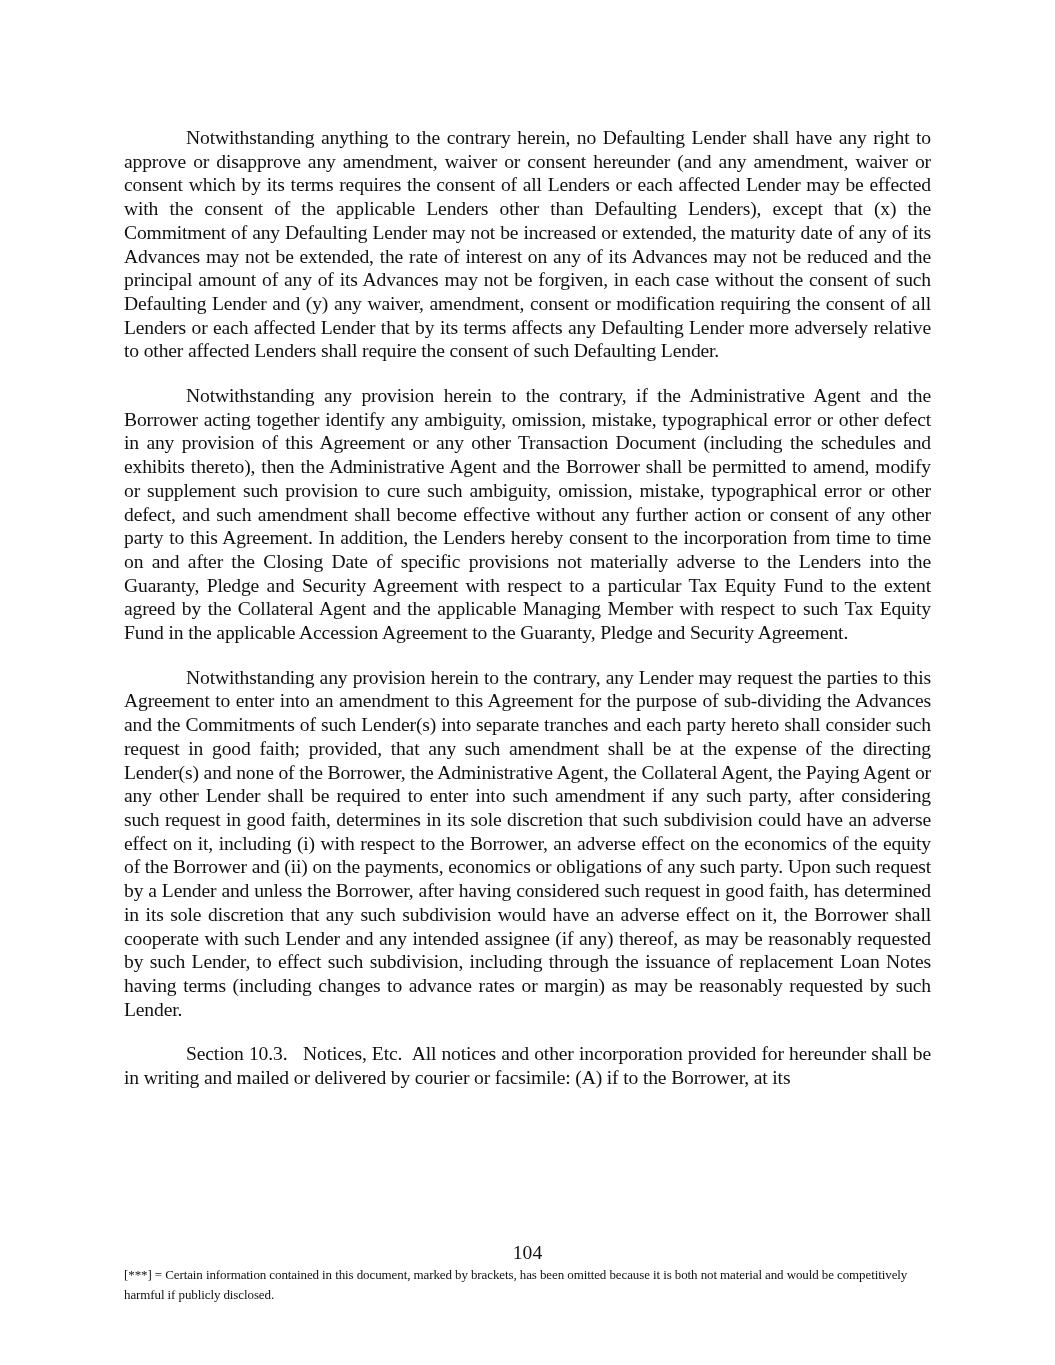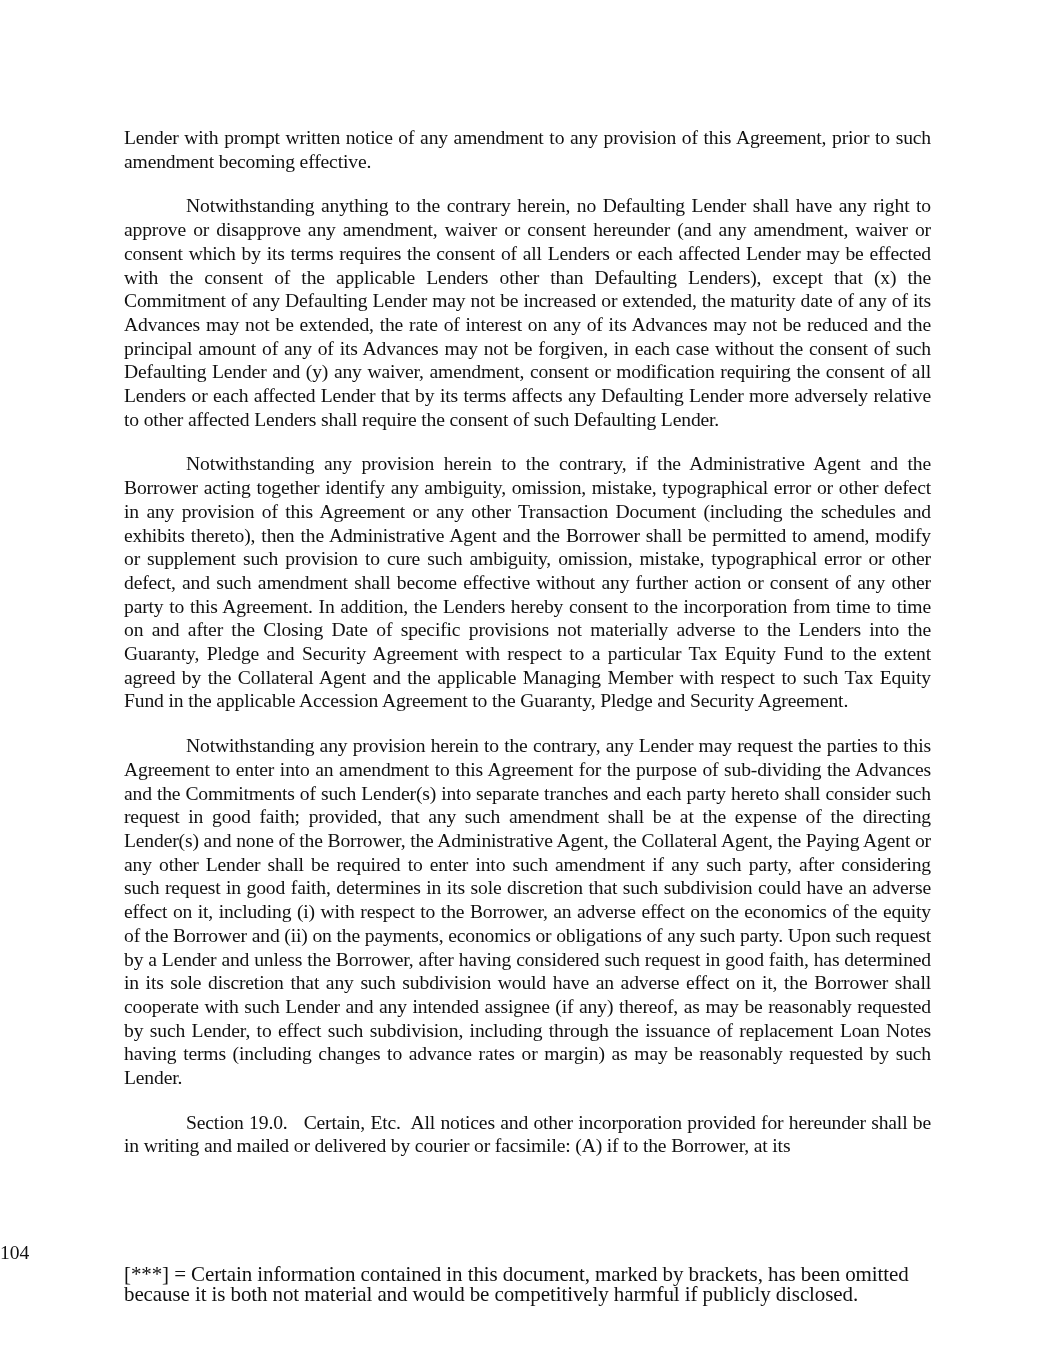--- a/index.html
+++ b/index.html
@@ -28,43 +28,43 @@
       margin: 0 0 21px 0;
       letter-spacing: -0.15px;
     }
     .indent { text-indent: 62px; }
     .italic { }
     .page-number {
       position: absolute;
       left: 0;
       width: 1055px;
       top: 1241px;
+      text-align: center;
       font-size: 19.6px;
       line-height: 24px;
     }
     .footnote {
       position: absolute;
       left: 124px;
       top: 1265px;
       width: 807px;
-      font-size: 21px;
+      font-size: 13px;
       line-height: 19.5px;
       letter-spacing: -0.1px;
     }
   </style>
 </head>
 <body>
 
 <div class="page">
-  <p class="para">Lender with prompt written notice of any amendment to any provision of this Agreement, prior to such amendment becoming effective.</p>
 
   <p class="para indent">Notwithstanding anything to the contrary herein, no Defaulting Lender shall have any right to approve or disapprove any amendment, waiver or consent hereunder (and any amendment, waiver or consent which by its terms requires the consent of all Lenders or each affected Lender may be effected with the consent of the applicable Lenders other than Defaulting Lenders), except that (x) the Commitment of any Defaulting Lender may not be increased or extended, the maturity date of any of its Advances may not be extended, the rate of interest on any of its Advances may not be reduced and the principal amount of any of its Advances may not be forgiven, in each case without the consent of such Defaulting Lender and (y) any waiver, amendment, consent or modification requiring the consent of all Lenders or each affected Lender that by its terms affects any Defaulting Lender more adversely relative to other affected Lenders shall require the consent of such Defaulting Lender.</p>
 
   <p class="para indent">Notwithstanding any provision herein to the contrary, if the Administrative Agent and the Borrower acting together identify any ambiguity, omission, mistake, typographical error or other defect in any provision of this Agreement or any other Transaction Document (including the schedules and exhibits thereto), then the Administrative Agent and the Borrower shall be permitted to amend, modify or supplement such provision to cure such ambiguity, omission, mistake, typographical error or other defect, and such amendment shall become effective without any further action or consent of any other party to this Agreement. In addition, the Lenders hereby consent to the incorporation from time to time on and after the Closing Date of specific provisions not materially adverse to the Lenders into the Guaranty, Pledge and Security Agreement with respect to a particular Tax Equity Fund to the extent agreed by the Collateral Agent and the applicable Managing Member with respect to such Tax Equity Fund in the applicable Accession Agreement to the Guaranty, Pledge and Security Agreement.</p>
 
   <p class="para indent"><span>Notwithstanding any provision herein to the contrary, any Lender may request the parties to this Agreement to enter into an amendment to this Agreement for the purpose of sub-dividing the Advances and the Commitments of such Lender(s) into separate tranches and each party hereto shall consider such request in good faith; </span><span class="italic">provided</span><span>, that any such amendment shall be at the expense of the directing Lender(s) and none of the Borrower, the Administrative Agent, the Collateral Agent, the Paying Agent or any other Lender shall be required to enter into such amendment if any such party, after considering such request in good faith, determines in its sole discretion that such subdivision could have an adverse effect on it, including (i) with respect to the Borrower, an adverse effect on the economics of the equity of the Borrower and (ii) on the payments, economics or obligations of any such party.  Upon such request by a Lender and unless the Borrower, after having considered such request in good faith, has determined in its sole discretion that any such subdivision would have an adverse effect on it, the Borrower shall cooperate with such Lender and any intended assignee (if any) thereof, as may be reasonably requested by such Lender, to effect such subdivision, including through the issuance of replacement Loan Notes having terms (including changes to advance rates or margin) as may be reasonably requested by such Lender.</span></p>
 
-  <p class="para indent"><span class="italic">Section 19.0.</span><span>&nbsp;&nbsp; </span><span class="italic">Certain, Etc.</span><span>&nbsp; </span><span>All notices and other incorporation provided for hereunder shall be in writing and mailed or delivered by courier or facsimile: (A) if to the Borrower, at its</span></p>
+  <p class="para indent"><span class="italic">Section 10.3.</span><span>&nbsp;&nbsp; </span><span class="italic">Notices, Etc.</span><span>&nbsp; </span><span>All notices and other incorporation provided for hereunder shall be in writing and mailed or delivered by courier or facsimile: (A) if to the Borrower, at its</span></p>
 </div>
 
 <div class="page-number">104</div>
 
 <div class="footnote">[***] = Certain information contained in this document, marked by brackets, has been omitted because it is both not material and would be competitively harmful if publicly disclosed.</div>
 
 </body></html>

